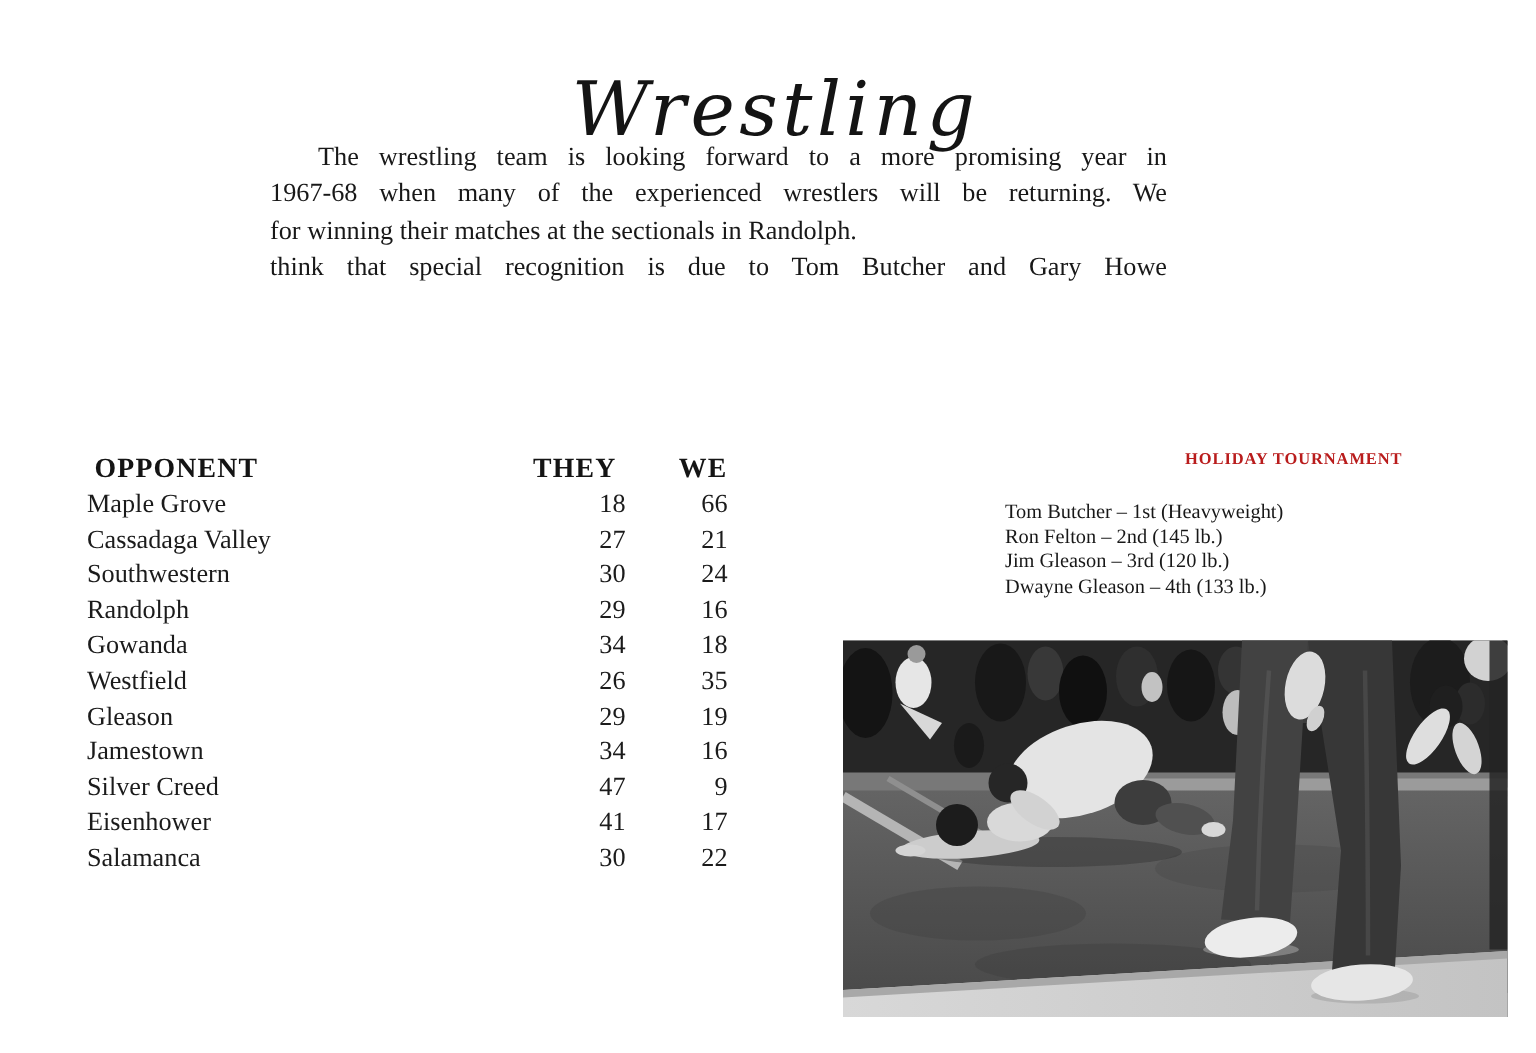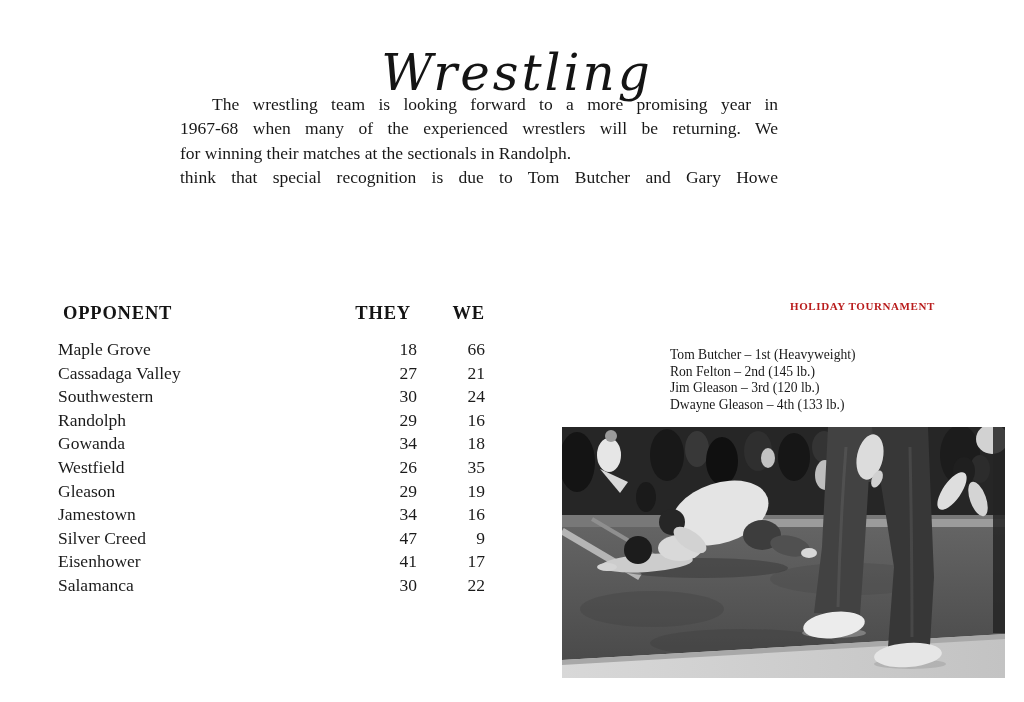--- a/index.html
+++ b/index.html
@@ -53,21 +53,20 @@
     left: 58px;
     width: 427px;
     font-size: 17.5px;
   }
   .results .hdr-row {
     display: grid;
     grid-template-columns: 1fr 60px 74px;
     font-size: 18.5px;
     font-weight: bold;
     letter-spacing: 0.8px;
-    margin-bottom: 14px;
     color: #141414;
   }
   .results .hdr-row .hdr-opponent { padding-left: 5px; }
   .results .hdr-row .num { text-align: right; }
   .results .row {
     display: grid;
     grid-template-columns: 1fr 60px 68px;
     height: 23.6px;
     line-height: 23.6px;
   }
@@ -81,21 +80,21 @@
     width: 290px;
   }
   .tournament .t-title {
     text-align: right;
     font-size: 11px;
     font-weight: bold;
     letter-spacing: 0.6px;
     color: #b91c1c;
   }
   .tournament .entries {
-    margin-top: 35px;
+    margin-top: 21px;
     padding-left: 25px;
     font-size: 13.6px;
     line-height: 16.6px;
     color: #181818;
   }
 
   
   .photo {
     position: absolute;
     top: 427px;

